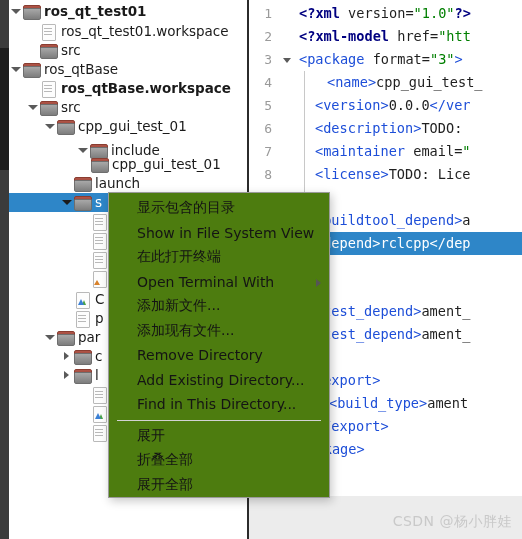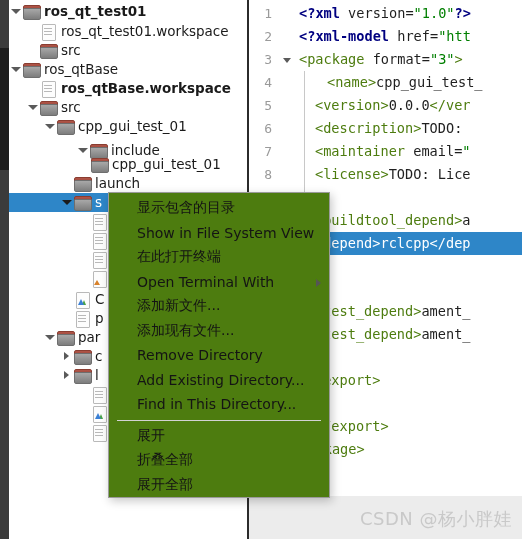--- a/index.html
+++ b/index.html
@@ -234,21 +234,21 @@
     white-space: pre;
     font-family: "DejaVu Sans Mono", "Liberation Mono", monospace;
     font-size: 13.6px;
     color: #1f1f1f;
   }
   .cline.hl {
     background: #2e86c8;
     width: 223px;
     color: #ffffff;
   }
-  .tag  { color: #4d7c0f; }
+  .tag  { color: #1d4ed8; }
   .attr { color: #1f1f1f; }
   .str  { color: #007f00; }
   .pi   { color: #000080; font-weight: bold; }
   .txt  { color: #1f1f1f; }
   .cline.hl .tag,
   .cline.hl .attr,
   .cline.hl .str,
   .cline.hl .txt,
   .cline.hl .pi { color: #ffffff; }
 
@@ -285,21 +285,21 @@
   .msep {
     height: 1px;
     background: #d2d2d2;
     margin: 3px 8px 3px 8px;
   }
 
   
   .wm {
     position: absolute;
     right: 10px; bottom: 8px;
-    font-size: 18px;
+    font-size: 14px;
     color: #c9c9c9;
     letter-spacing: 0.5px;
     white-space: nowrap;
     margin-top: 12px;
   }
   .bottom-fade {
     position: absolute;
     left: 249px; top: 496px;
     width: 273px; height: 43px;
     background: #ececec;
@@ -488,20 +488,21 @@
         <div class="cline" style="top: 94px; left: 16px;"><span class="tag">&lt;version&gt;</span><span class="txt">0.0.0</span><span class="tag">&lt;/ver</span></div>
         <div class="cline" style="top: 117px; left: 16px;"><span class="tag">&lt;description&gt;</span><span class="txt">TODO: </span></div>
         <div class="cline" style="top: 140px; left: 16px;"><span class="tag">&lt;maintainer</span><span class="attr"> email=</span><span class="str">"</span></div>
         <div class="cline" style="top: 163px; left: 16px;"><span class="tag">&lt;license&gt;</span><span class="txt">TODO: Lice</span></div>
         <div class="cline" style="top: 186px; left: 0px;"></div>
         <div class="cline" style="top: 209px; left: 16px;"><span class="tag">&lt;buildtool_depend&gt;</span><span class="txt">a</span></div>
         <div class="cline hl" style="top: 232px; left: 0px;"><span style="padding-left: 16px;"><span class="tag">&lt;depend&gt;</span><span class="txt">rclcpp</span><span class="tag">&lt;/dep</span></span></div>
         <div class="cline" style="top: 300px; left: 16px;"><span class="tag">&lt;test_depend&gt;</span><span class="txt">ament_</span></div>
         <div class="cline" style="top: 323px; left: 16px;"><span class="tag">&lt;test_depend&gt;</span><span class="txt">ament_</span></div>
         <div class="cline" style="top: 369px; left: 16px;"><span class="tag">&lt;export&gt;</span></div>
+        <div class="cline" style="top: 392px; left: 30px;"><span class="tag">&lt;build_type&gt;</span><span class="txt">ament</span></div>
         <div class="cline" style="top: 415px; left: 16px;"><span class="tag">&lt;/export&gt;</span></div>
         <div class="cline" style="top: 438px; left: -8px;"><span class="tag">/package&gt;</span></div>
       </div>
   </div>
 
   <div class="bottom-fade2"></div>
   <div class="bottom-fade"></div>
 
   <div class="menu" id="context-menu">
       <div class="mi">

